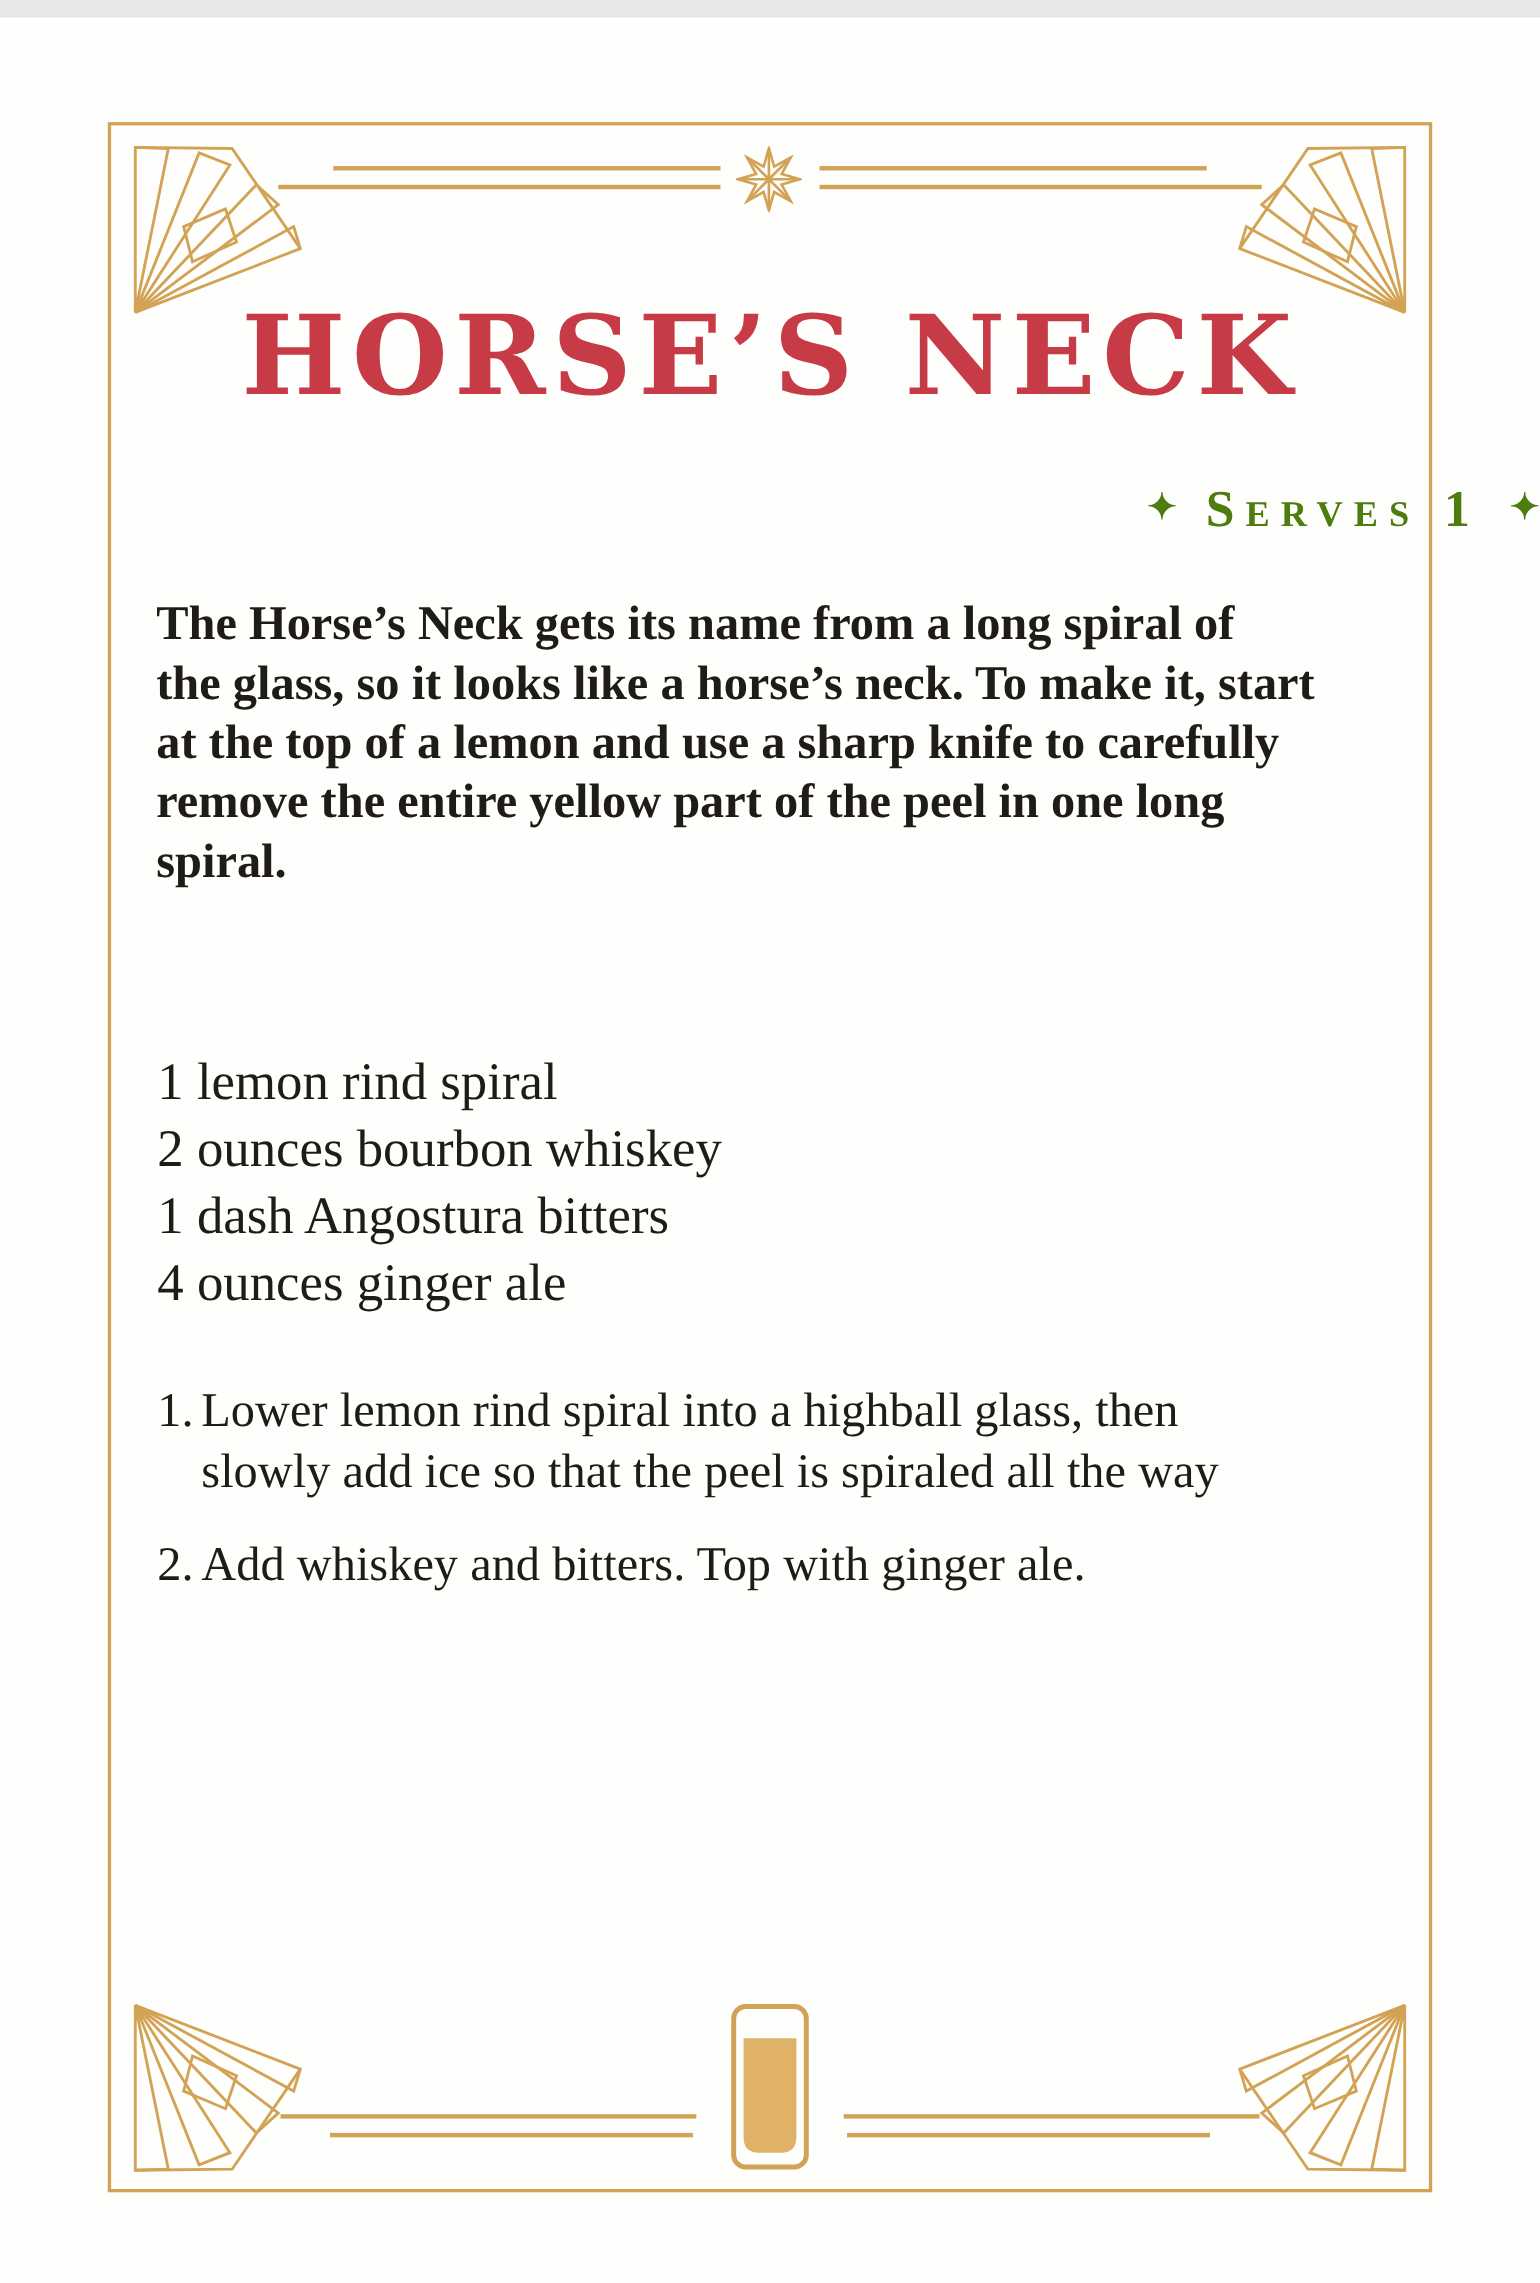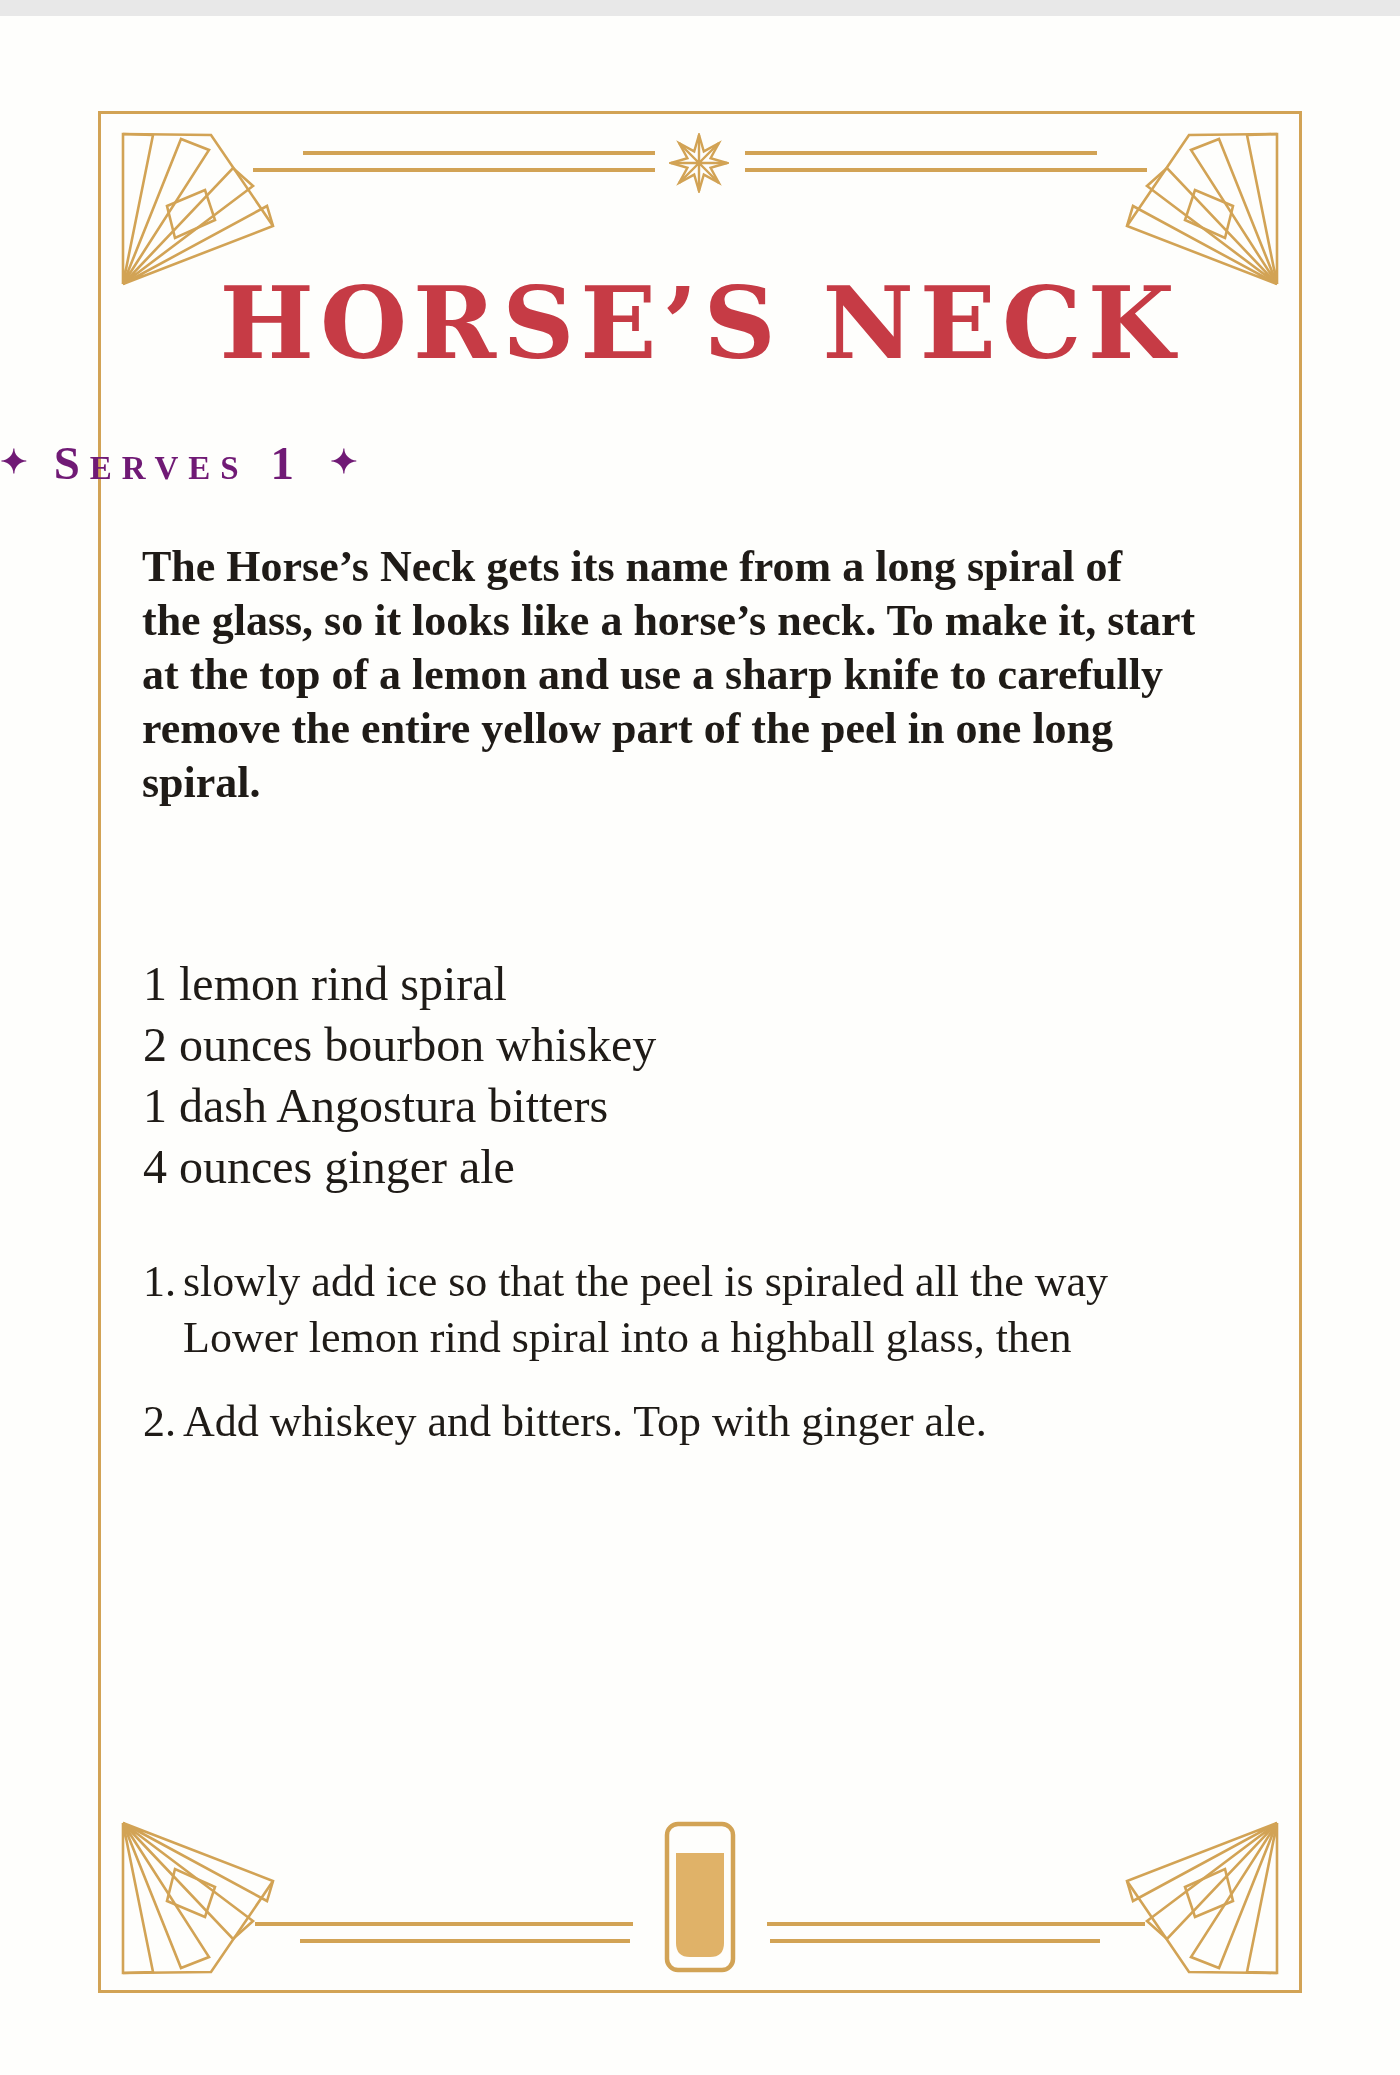--- a/index.html
+++ b/index.html
@@ -26,21 +26,21 @@
     position:absolute;left:0;top:252px;width:100%;
     text-align:center;
     font-family:"DejaVu Serif", serif;
     font-weight:bold;
     font-size:100px;line-height:110px;
     letter-spacing:6px;
     color:#c63b45;
   }
   .serves{
     position:absolute;left:0;top:420px;width:100%;
-    text-align:left;color:#701a75;
+    text-align:right;color:#4d7c0f;
     font-weight:bold;
   }
   .serves-text{
     font-variant:small-caps;
     font-size:47px;letter-spacing:10px;
     margin:0 26px;
   }
   .serves-orn{font-size:33px;vertical-align:6px;letter-spacing:0;}
   .intro{
     position:absolute;left:142px;top:524px;width:1170px;
@@ -139,22 +139,22 @@
       <div class="line">1 lemon rind spiral</div>
       <div class="line">2 ounces bourbon whiskey</div>
       <div class="line">1 dash Angostura bitters</div>
       <div class="line">4 ounces ginger ale</div>
     </div>
 
   <div class="steps">
     <div class="step">
       <span class="step-num">1.</span>
       <div class="step-lines">
+          <div class="line">Lower lemon rind spiral into a highball glass, then</div>
           <div class="line">slowly add ice so that the peel is spiraled all the way</div>
-          <div class="line">Lower lemon rind spiral into a highball glass, then</div>
         </div>
     </div>
     <div class="step">
       <span class="step-num">2.</span>
       <div class="step-lines">
           <div class="line">Add whiskey and bitters. Top with ginger ale.</div>
         </div>
     </div>
   </div>
 

